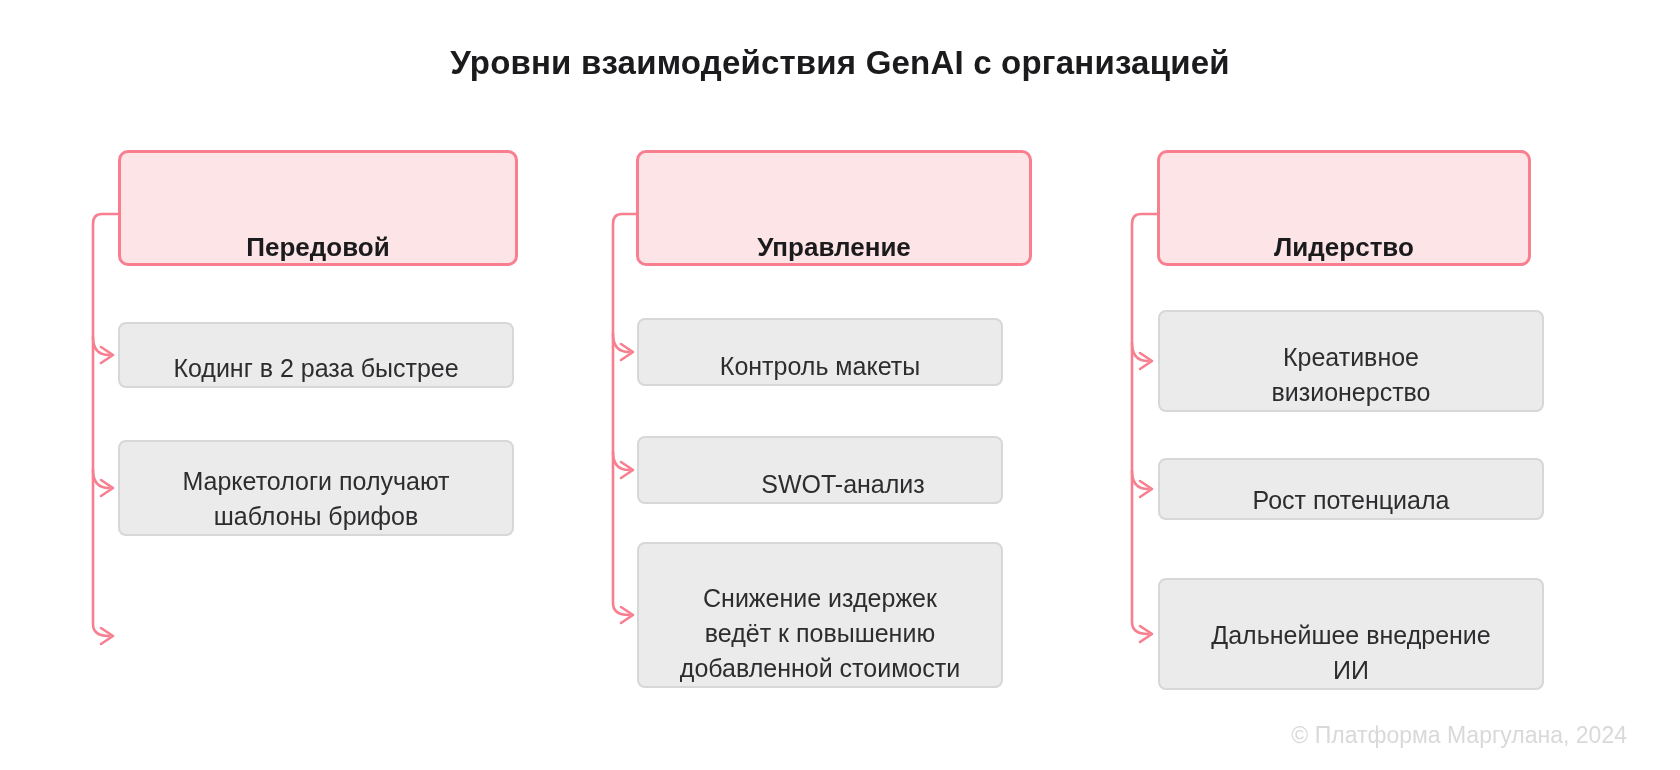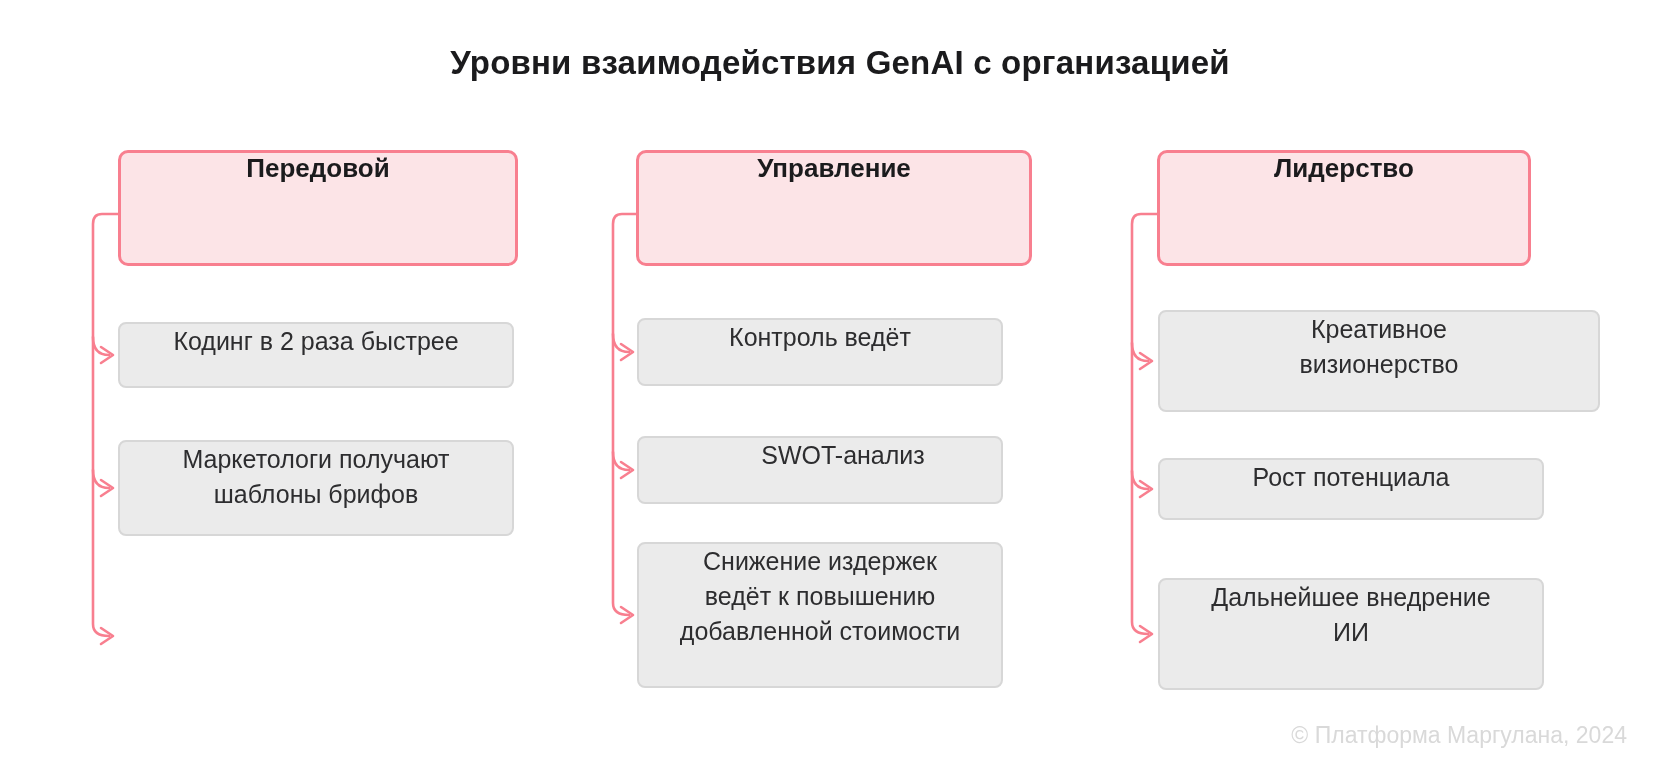--- a/index.html
+++ b/index.html
@@ -12,21 +12,21 @@
   }
   .title{
     position:absolute;left:0;right:0;top:44px;
     text-align:center;
     font-size:33px;font-weight:700;color:#1b1b1d;
     letter-spacing:0.2px;
   }
   svg.connectors{position:absolute;left:0;top:0;z-index:1;}
   .box{
     position:absolute;z-index:2;
-    display:flex;align-items:flex-start;justify-content:center;
+    display:flex;align-items:flex-end;justify-content:center;
     box-sizing:border-box;text-align:center;
   }
   .header-box{
     background:#fce4e7;
     border:3px solid #f87f8f;
     border-radius:10px;
     font-size:26px;font-weight:700;color:#1b1b1d;
   }
   .item-box{
     background:#ebebeb;
@@ -80,35 +80,35 @@
   </div>
   <div class="box item-box" style="left:118px;top:440px;width:396px;height:96px;">
     <span class="item-text">Маркетологи получают
 шаблоны брифов</span>
   </div>
 
   <div class="box header-box" style="left:636px;top:150px;width:396px;height:116px;">
     <span class="item-text">Управление</span>
   </div>
   <div class="box item-box" style="left:637px;top:318px;width:366px;height:68px;">
-    <span class="item-text">Контроль ведёт</span>
+    <span class="item-text">Контроль макеты</span>
   </div>
   <div class="box item-box" style="left:637px;top:436px;width:366px;height:68px;padding-left:46px;">
     <span class="item-text">SWOT-анализ</span>
   </div>
   <div class="box item-box" style="left:637px;top:542px;width:366px;height:146px;border-radius:8px;">
     <span class="item-text">Снижение издержек
 ведёт к повышению
 добавленной стоимости</span>
   </div>
 
   <div class="box header-box" style="left:1157px;top:150px;width:374px;height:116px;">
     <span class="item-text">Лидерство</span>
   </div>
-  <div class="box item-box" style="left:1158px;top:310px;width:442px;height:102px;">
+  <div class="box item-box" style="left:1158px;top:310px;width:386px;height:102px;">
     <span class="item-text">Креативное
 визионерство</span>
   </div>
   <div class="box item-box" style="left:1158px;top:458px;width:386px;height:62px;">
     <span class="item-text">Рост потенциала</span>
   </div>
   <div class="box item-box" style="left:1158px;top:578px;width:386px;height:112px;">
     <span class="item-text">Дальнейшее внедрение
 ИИ</span>
   </div>

